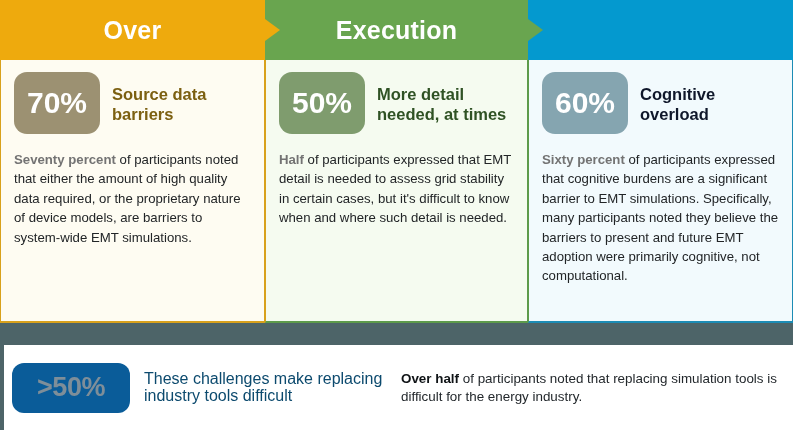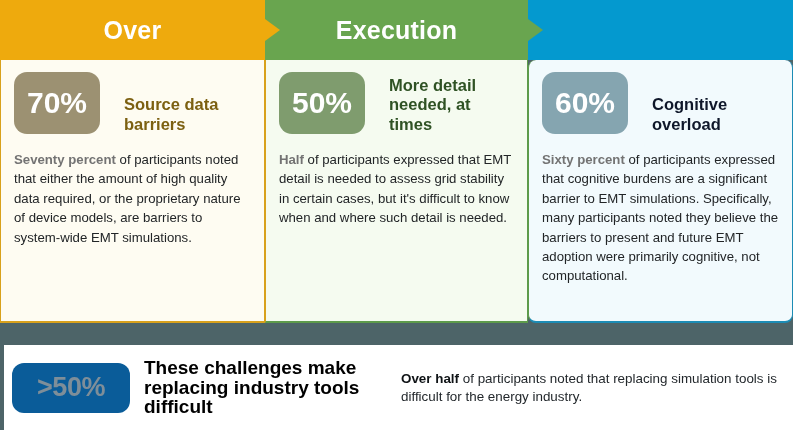--- a/index.html
+++ b/index.html
@@ -41,26 +41,26 @@
   .c3 .chevron{border-left:15px solid #69a54f;}
 
   
   .panel{
     position:relative;box-sizing:border-box;height:263px;
     padding:12px 13px 10px 13px;
     border-style:solid;border-width:0 1px 2px 1px;
   }
   .c1 .panel{background:#fefcf2;border-color:#d8a11c;}
   .c2 .panel{background:#f5fbf0;border-color:#5d9b4b;}
-  .c3 .panel{background:#f2fafd;border-color:#1c8cb5;border-radius:8px;}
+  .c3 .panel{background:#f2fafd;border-color:#1c8cb5;}
   .c2 .panel{border-left-color:#d8a11c;}
   .c3 .panel{border-left-color:#5d9b4b;}
 
   
-  .stat{display:flex;align-items:flex-end;gap:24px;}
+  .stat{display:flex;align-items:center;gap:12px;}
   .badge{
     flex:0 0 auto;width:86px;height:62px;border-radius:13px;
     display:flex;align-items:center;justify-content:center;
     color:#ffffff;font-weight:bold;font-size:30px;line-height:1;
   }
   .c1 .badge{background:#9c9172;}
   .c2 .badge{background:#7f9c6e;}
   .c3 .badge{background:#85a5b0;}
   .stat-label{
     font-weight:bold;font-size:16.5px;line-height:1.18;padding-top:3px;
@@ -89,21 +89,21 @@
     display:flex;align-items:center;width:100%;padding:0 8px 0 8px;box-sizing:border-box;
   }
   .badge-lg{
     flex:0 0 auto;width:118px;height:50px;border-radius:12px;
     background:#0a5c99;color:#7e8e99;
     display:flex;align-items:center;justify-content:center;
     font-weight:bold;font-size:27px;line-height:1;letter-spacing:-.5px;
   }
   .bottom-head{
     flex:0 0 auto;width:245px;margin-left:14px;
-    color:#000000;font-weight:bold;font-size:19px;line-height:1.02;
+    color:#0c4a6e;font-weight:normal;font-size:16px;line-height:1.02;
   }
   .bottom-para{
     flex:1 1 auto;margin-left:12px;margin-right:4px;
     font-size:13.4px;line-height:1.28;color:#23282c;
   }
   .bottom-para b{font-weight:bold;color:#0f1316;}
 </style>
 </head>
 <body>
 

